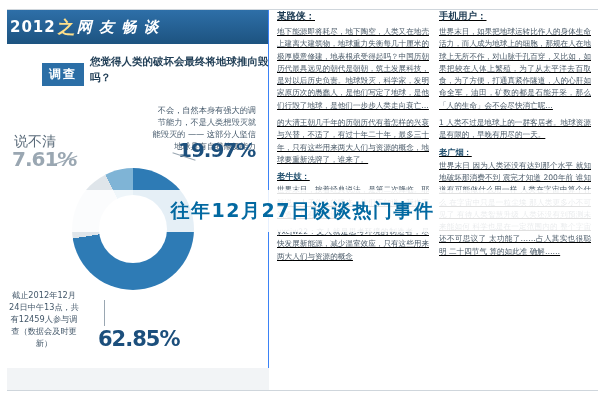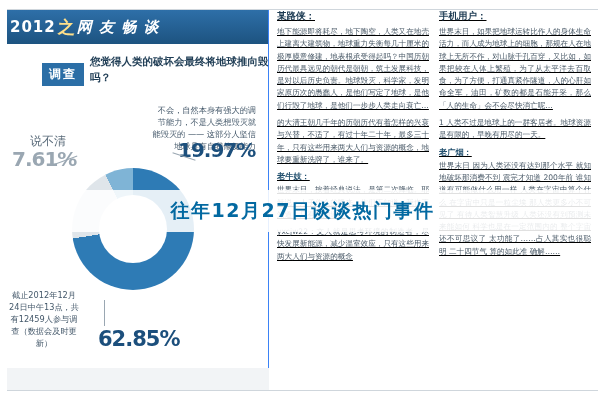--- a/index.html
+++ b/index.html
@@ -115,23 +115,22 @@
     font-size: 20px;
     color: #9aa7b2;
   }
   .pct-7242 {
     left: 98px; top: 327px;
     font-size: 21px;
     color: #1c4f7c;
   }
   .lbl-small {
     position: absolute;
-    font-size: 12px;
+    font-size: 14px;
     color: #5a6b7a;
-    margin-left: 16px;
   }
   .lbl-buqing { left: 14px; top: 133px; }
   .lbl-note-7242 {
     left: 98px; top: 352px; width: 120px;
     font-size: 8.2px; color: #44586a; line-height: 1.45;
   }
 
   
   .donut-wrap {
     position: absolute;

